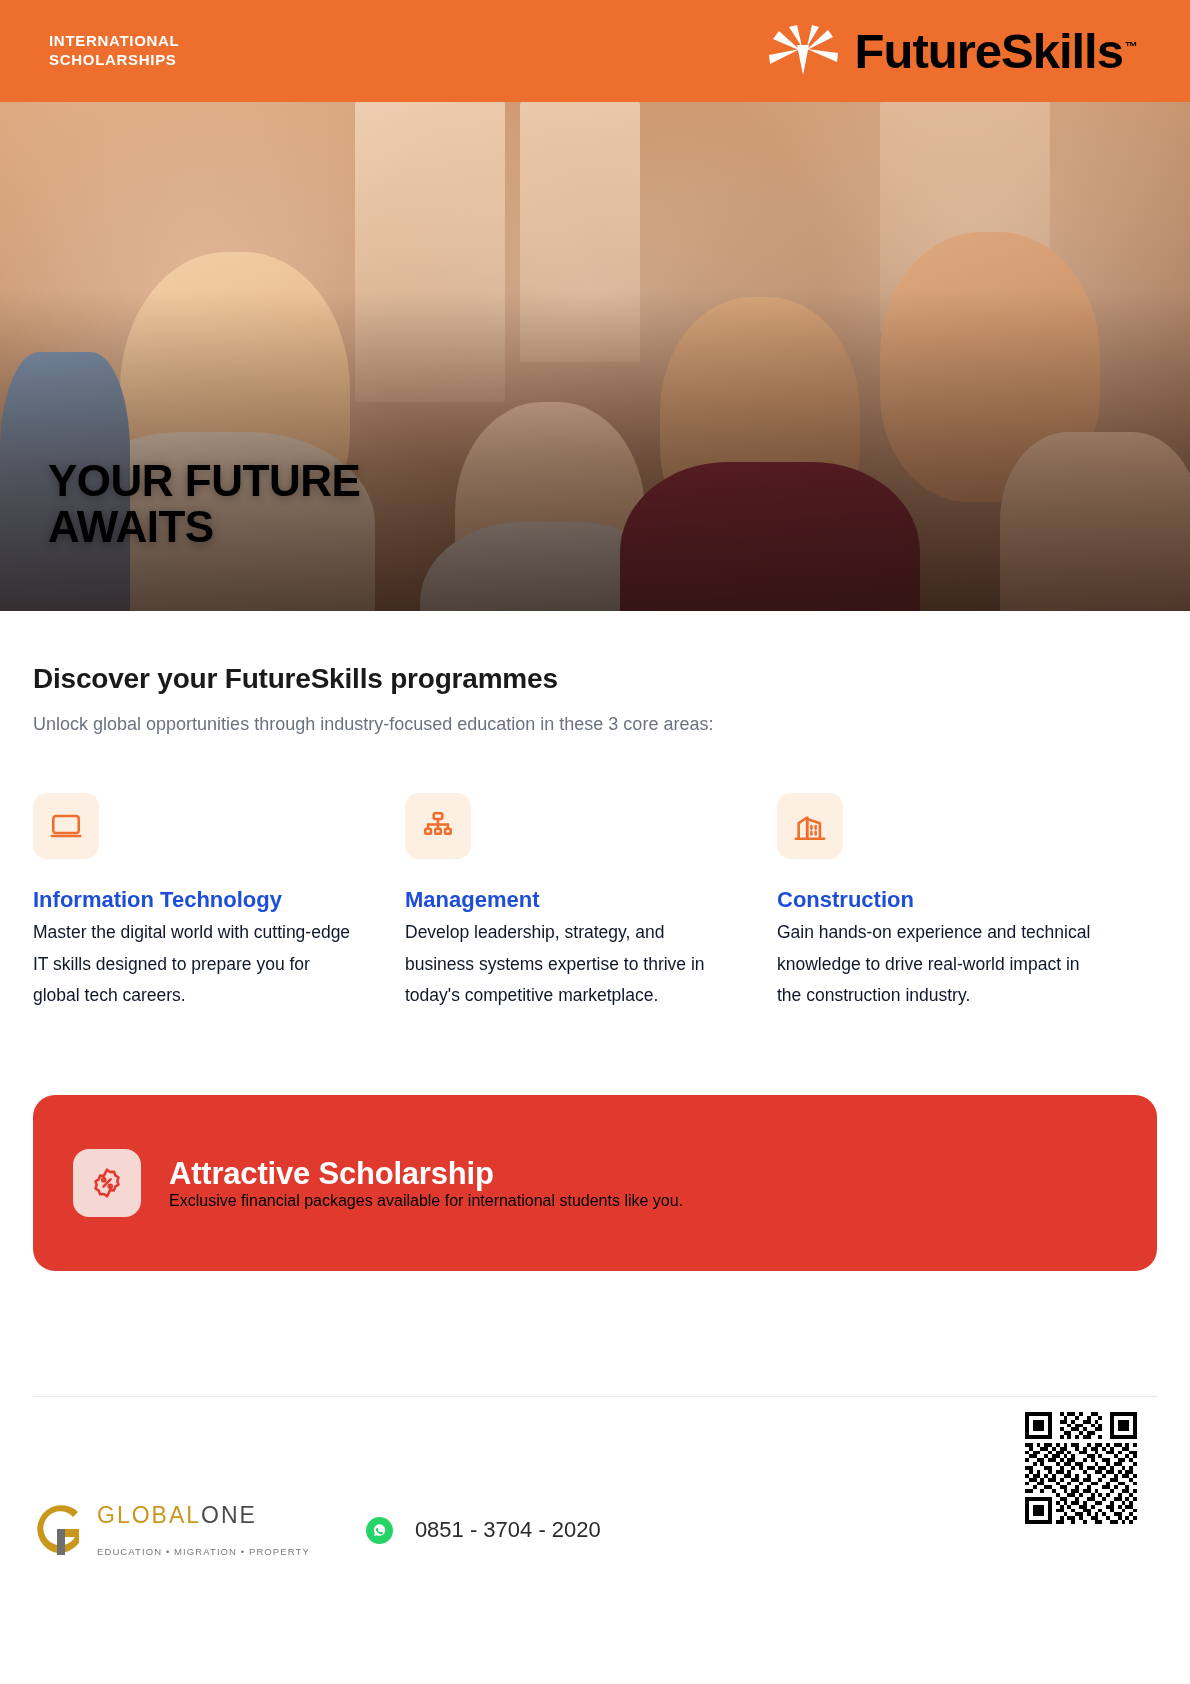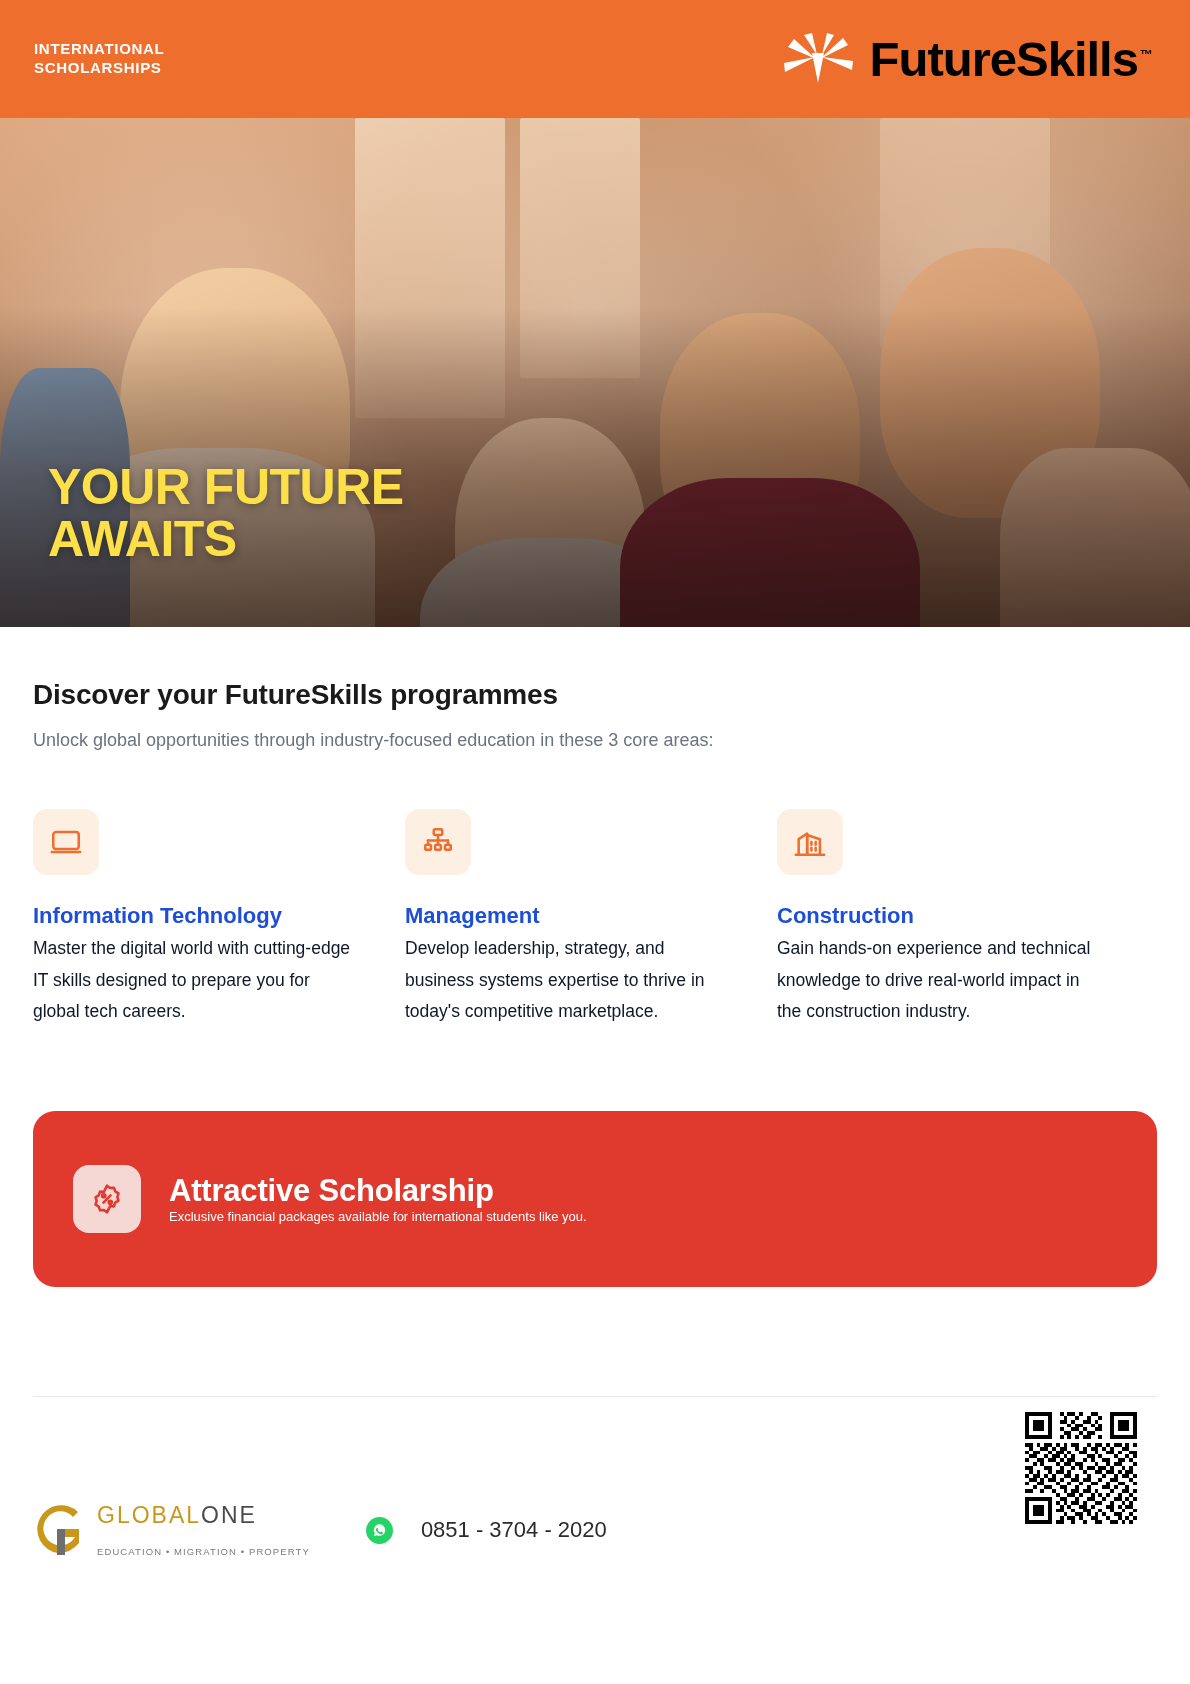--- a/index.html
+++ b/index.html
@@ -13,26 +13,26 @@
   .page {
     position: relative;
     width: 1190px;
     height: 1684px;
     background: #fff;
   }
 
   
   .header {
     position: relative;
-    height: 118px;
+    height: 102px;
     background: #ee6f2d;
     display: flex;
     align-items: center;
     justify-content: space-between;
-    padding: 0 16px;
+    padding: 0 31px;
   }
   .header-left {
     color: #ffffff;
     font-size: 15px;
     font-weight: bold;
     letter-spacing: 0.7px;
     line-height: 1.25;
     margin-left: 18px;
   }
   .header-right {
@@ -85,22 +85,22 @@
   .hero-dark {
     position: absolute;
     left: 0; right: 0; bottom: 0;
     height: 320px;
     background: linear-gradient(180deg, rgba(40,22,14,0) 0%, rgba(40,22,14,0.45) 55%, rgba(32,18,12,0.72) 100%);
   }
   .hero-title {
     position: absolute;
     left: 48px;
     bottom: 62px;
-    color: #fde047;
-    font-size: 50px;
+    color: #000000;
+    font-size: 44px;
     font-weight: bold;
     line-height: 1.03;
     letter-spacing: -0.5px;
     text-shadow: 0 2px 10px rgba(0,0,0,0.35);
   }
 
   
   .content { padding: 0 33px; }
   .section-title {
     margin-top: 52px;
@@ -164,22 +164,22 @@
     justify-content: center;
     flex: 0 0 auto;
   }
   .banner-title {
     color: #ffffff;
     font-size: 31px;
     font-weight: bold;
     letter-spacing: -0.2px;
   }
   .banner-sub {
-    color: #ffffff;
-    font-size: 13px;
+    color: #000000;
+    font-size: 16px;
   }
 
   
   .divider {
     position: absolute;
     left: 33px;
     right: 33px;
     top: 1396px;
     height: 1px;
     background: #e5e7eb;
@@ -201,21 +201,21 @@
   .g1-one { color: #4b4b4b; }
   .g1-tag {
     margin-top: 20px;
     font-size: 9.5px;
     letter-spacing: 1.1px;
     color: #7a7a7a;
   }
   .phone {
     display: flex;
     align-items: center;
-    gap: 28px;
+    gap: 22px;
     margin-left: 56px;
   }
   .wa {
     width: 27px; height: 27px;
     border-radius: 50%;
     background: #25d366;
     display: flex; align-items: center; justify-content: center;
   }
   .phone-num { font-size: 22px; color: #2b2b2b; }
   .qr {

